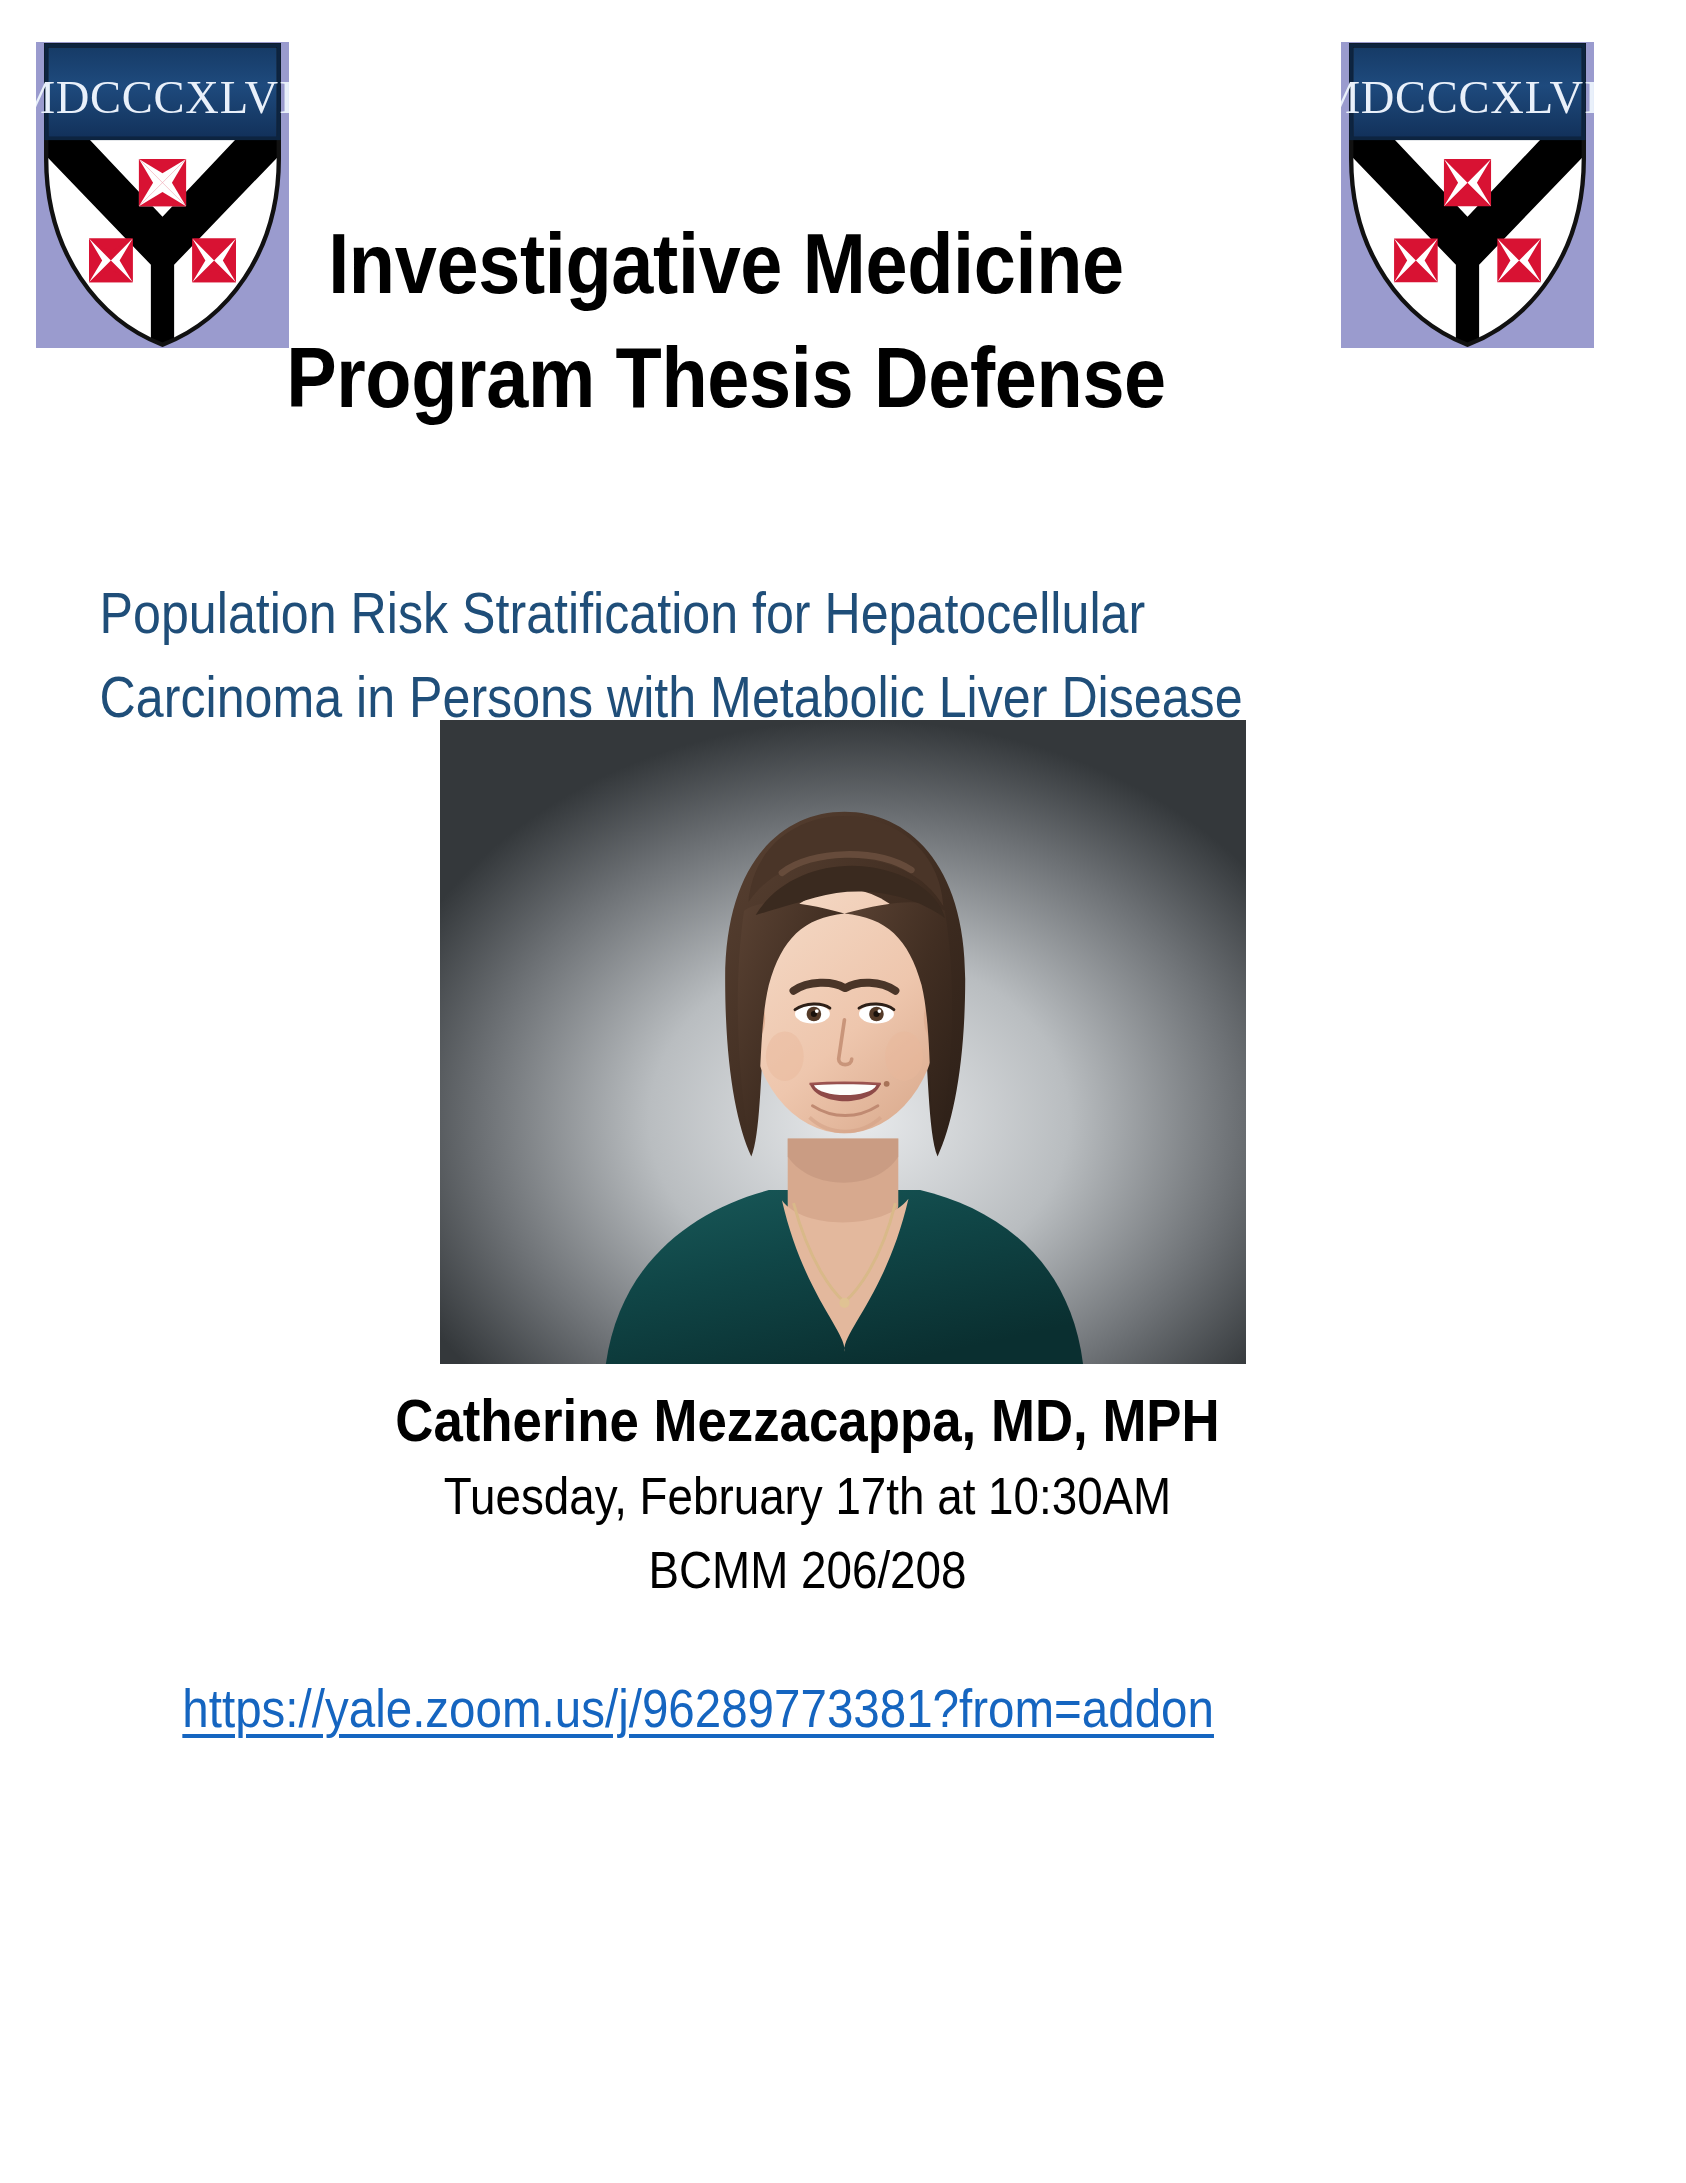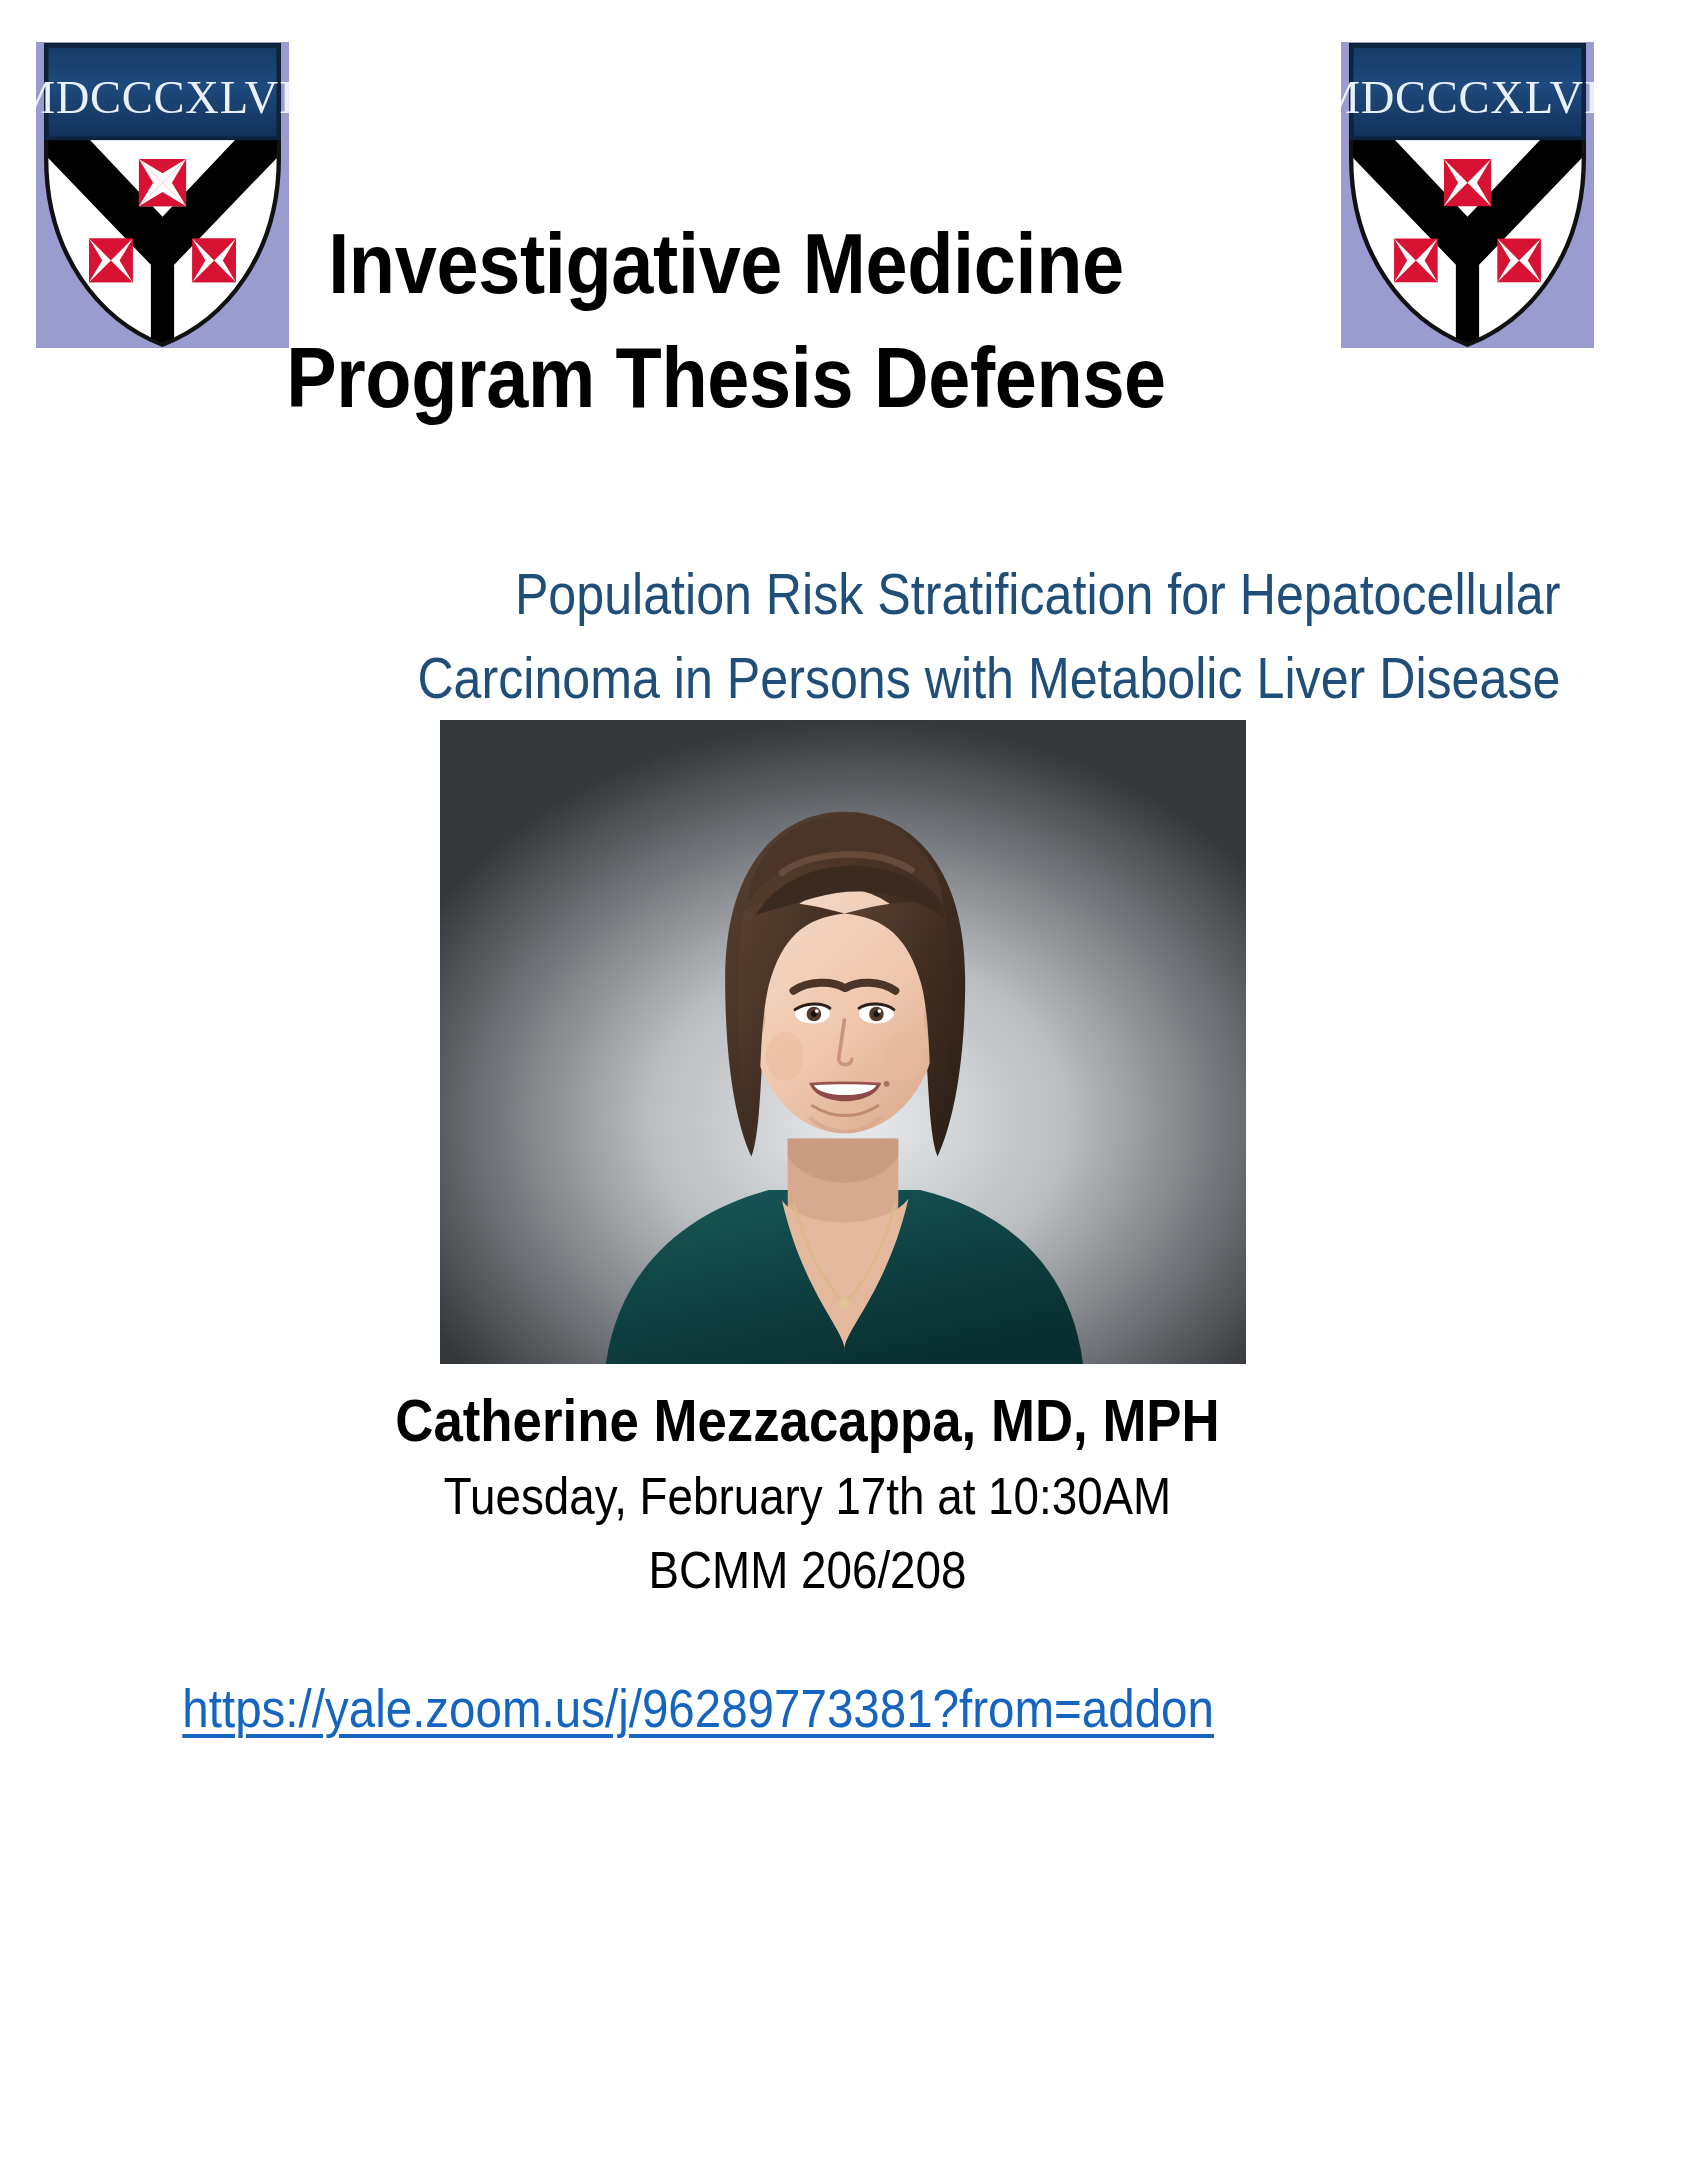--- a/index.html
+++ b/index.html
@@ -43,24 +43,24 @@
     line-height: 1.32;
     color: #000000;
     letter-spacing: -0.4px;
     transform: scaleX(0.88);
     transform-origin: center;
     white-space: nowrap;
   }
 
   .subtitle-block {
     position: absolute;
-    top: 553px;
+    top: 572px;
     left: 0;
     width: 1660px;
-    text-align: right;
+    text-align: left;
   }
   .subtitle-line {
     font-family: "Liberation Sans Narrow", "Liberation Sans", sans-serif;
     font-weight: normal;
     font-size: 57px;
     line-height: 1.47;
     color: #1f4e79;
     transform: scaleX(0.88);
     transform-origin: center;
     white-space: nowrap;

